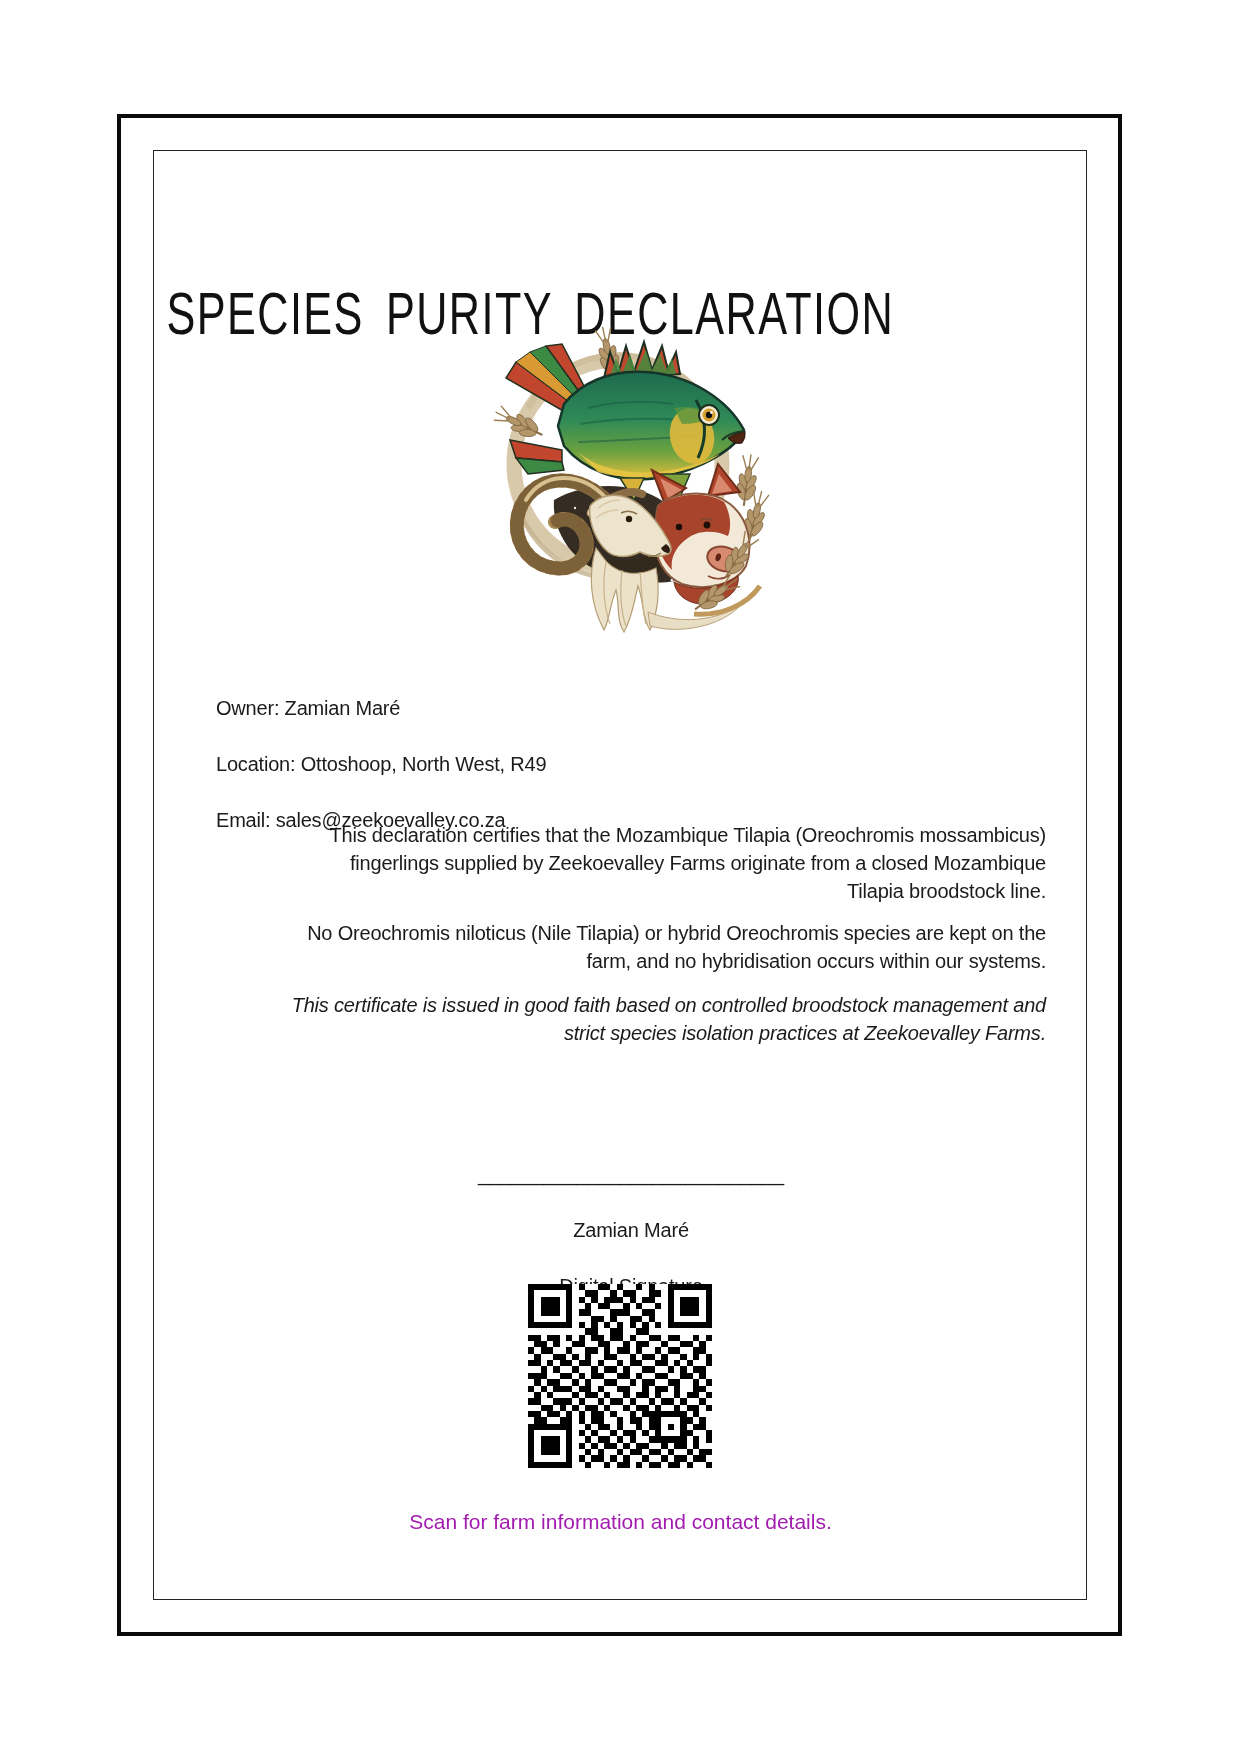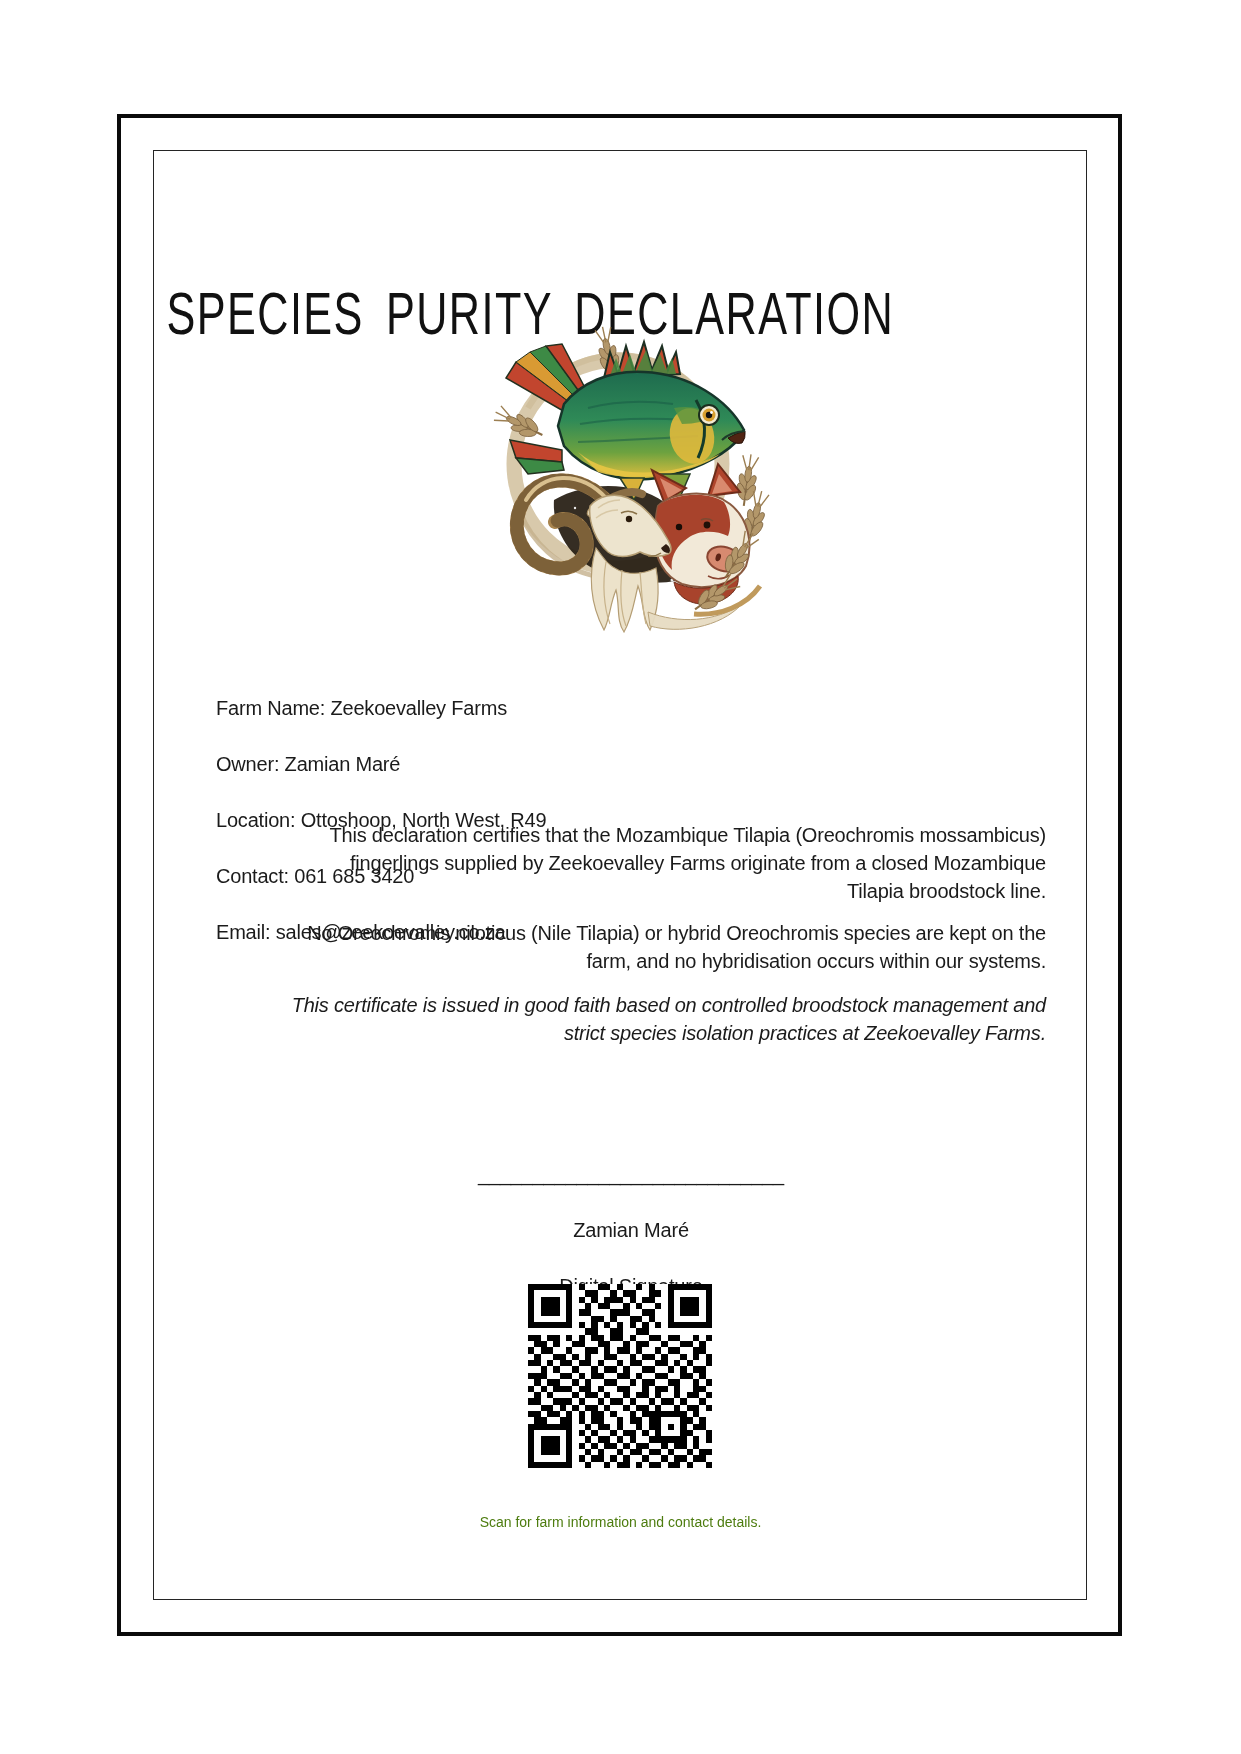--- a/index.html
+++ b/index.html
@@ -34,21 +34,21 @@
   #para-3{top:991px;font-style:italic;}
   #sig-block{top:1132px;}
   .sig-line{display:block;text-align:center;}
   .qr{
     position:absolute;left:528px;top:1284px;width:184px;height:184px;
     display:grid;background:#fff;
   }
   .qr .on{background:#000;}
   .qr-caption{
     position:absolute;left:0;top:1512px;width:1241px;text-align:center;
-    font-size:14px;line-height:20px;color:#4d7c0f;letter-spacing:0;
+    font-size:21px;line-height:20px;color:#a21caf;letter-spacing:0;
   }
   p{margin:0;text-align:right;}
 </style>
 </head>
 <body>
 
 <div class="outer-frame"></div>
 <div class="inner-frame"></div>
 
 <h1 class="doc-title"><span class="squeeze">SPECIES PURITY DECLARATION</span></h1>
@@ -157,24 +157,22 @@
 
     <g fill="#b3976a" stroke="#7d6340">
       <use href="#sprig" transform="translate(276,252) rotate(32)"></use>
       <use href="#sprig" transform="translate(250,288) rotate(54)"></use>
       <path d="M236,302 C262,304 288,294 302,274" stroke="#c09a5c" stroke-width="5" fill="none"></path>
     </g>
   </svg>
 </div>
 
 <div id="farm-block" class="text-block">
-  <div>Farm Name: Zeekoevalley Farms</div>
   <div>Owner: Zamian Maré</div>
   <div>Location: Ottoshoop, North West, R49</div>
-  <div>Contact: 061 685 3420</div>
   <div>Email: sales@zeekoevalley.co.za</div>
 </div>
 
 <p id="para-1" class="text-block">This declaration certifies that the Mozambique Tilapia (Oreochromis mossambicus)
 fingerlings supplied by Zeekoevalley Farms originate from a closed Mozambique
 Tilapia broodstock line.</p>
 <p id="para-2" class="text-block">No Oreochromis niloticus (Nile Tilapia) or hybrid Oreochromis species are kept on the
 farm, and no hybridisation occurs within our systems.</p>
 <p id="para-3" class="text-block">This certificate is issued in good faith based on controlled broodstock management and
 strict species isolation practices at Zeekoevalley Farms.</p>

